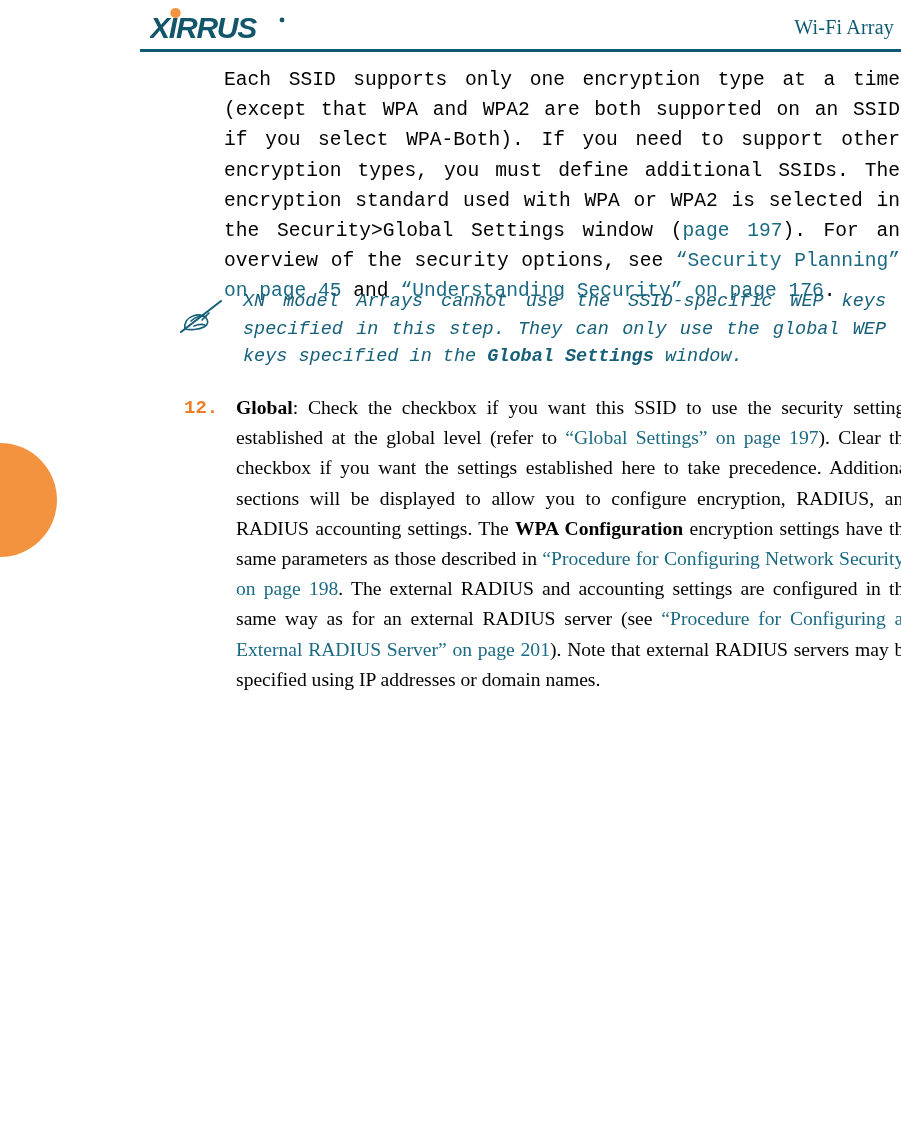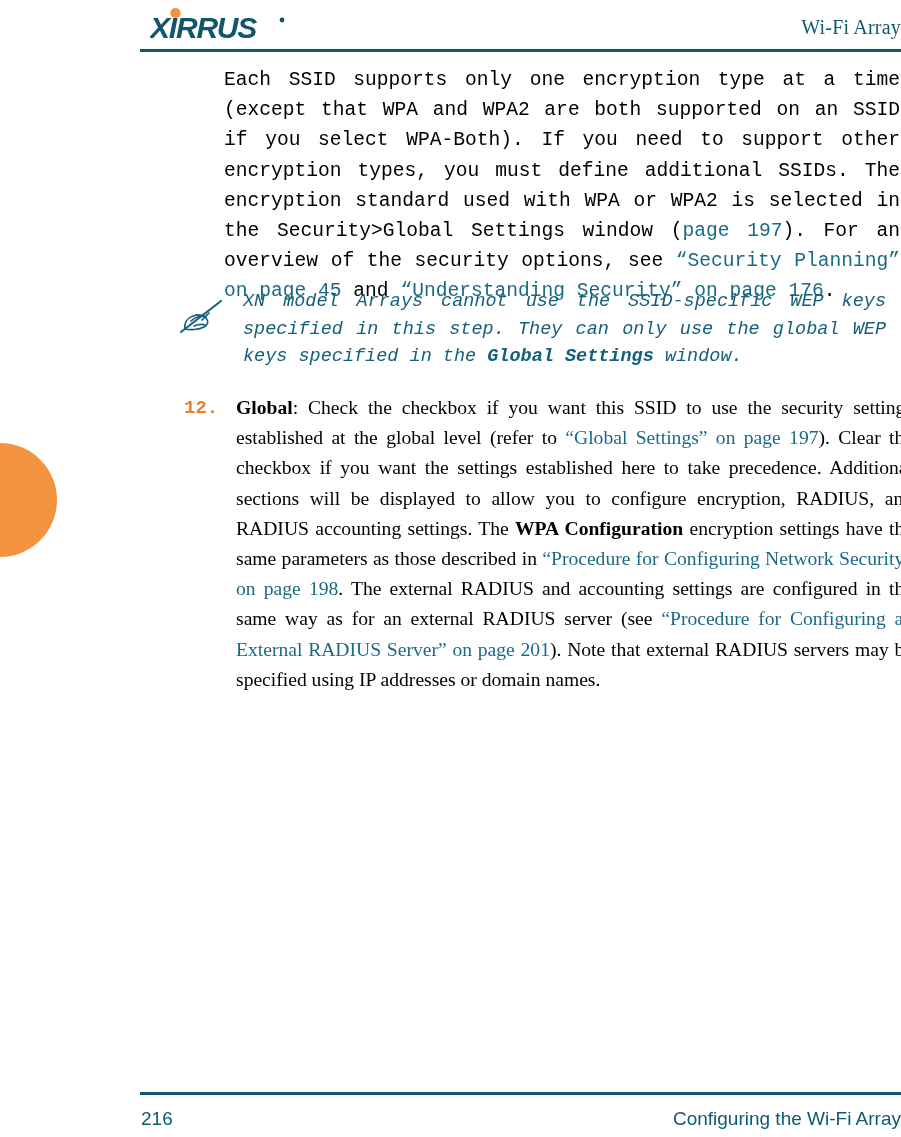--- a/index.html
+++ b/index.html
@@ -44,21 +44,21 @@
     left: 10px;
     top: 8px;
     height: 32px;
     display: flex;
     align-items: flex-start;
   }
   .logo svg { display: block; }
 
   .header-title {
     position: absolute;
-    right: 0px;
+    right: 7px;
     top: 16px;
     font-family: "Liberation Serif", serif;
     font-size: 20px;
     color: #0f5a73;
     letter-spacing: 0.2px;
     white-space: nowrap;
   }
   .header-rule {
     position: absolute;
     left: 0px;
@@ -243,19 +243,14 @@
       <div class="note-text" id="note-text"><span>XN model Arrays cannot use the SSID-specific WEP keys specified in this step. They can only use the global WEP keys specified in the </span><b>Global Settings</b><span> window.</span></div>
     </div>
 
     <div class="step">
       <div class="step-num">12.</div>
       <div class="step-body" id="step-body"><b>Global</b><span>: Check the checkbox if you want this SSID to use the security settings established at the global level (refer to </span><span class="xref">“Global Settings” on page 197</span><span>). Clear the checkbox if you want the settings established here to take precedence. Additional sections will be displayed to allow you to configure encryption, RADIUS, and RADIUS accounting settings. The </span><b>WPA Configuration</b><span> encryption settings have the same parameters as those described in </span><span class="xref">“Procedure for Configuring Network Security” on page 198</span><span>. The external RADIUS and accounting settings are configured in the same way as for an external RADIUS server (see </span><span class="xref">“Procedure for Configuring an External RADIUS Server” on page 201</span><span>). Note that external RADIUS servers may be specified using IP addresses or domain names.</span></div>
     </div>
 
   </div>
 
-  <div class="page-footer">
-    <div class="footer-rule"></div>
-    <div class="footer-page-number">216</div>
-    <div class="footer-section">Configuring the Wi-Fi Array</div>
-  </div>
 
 </div>
 
 </body></html>

